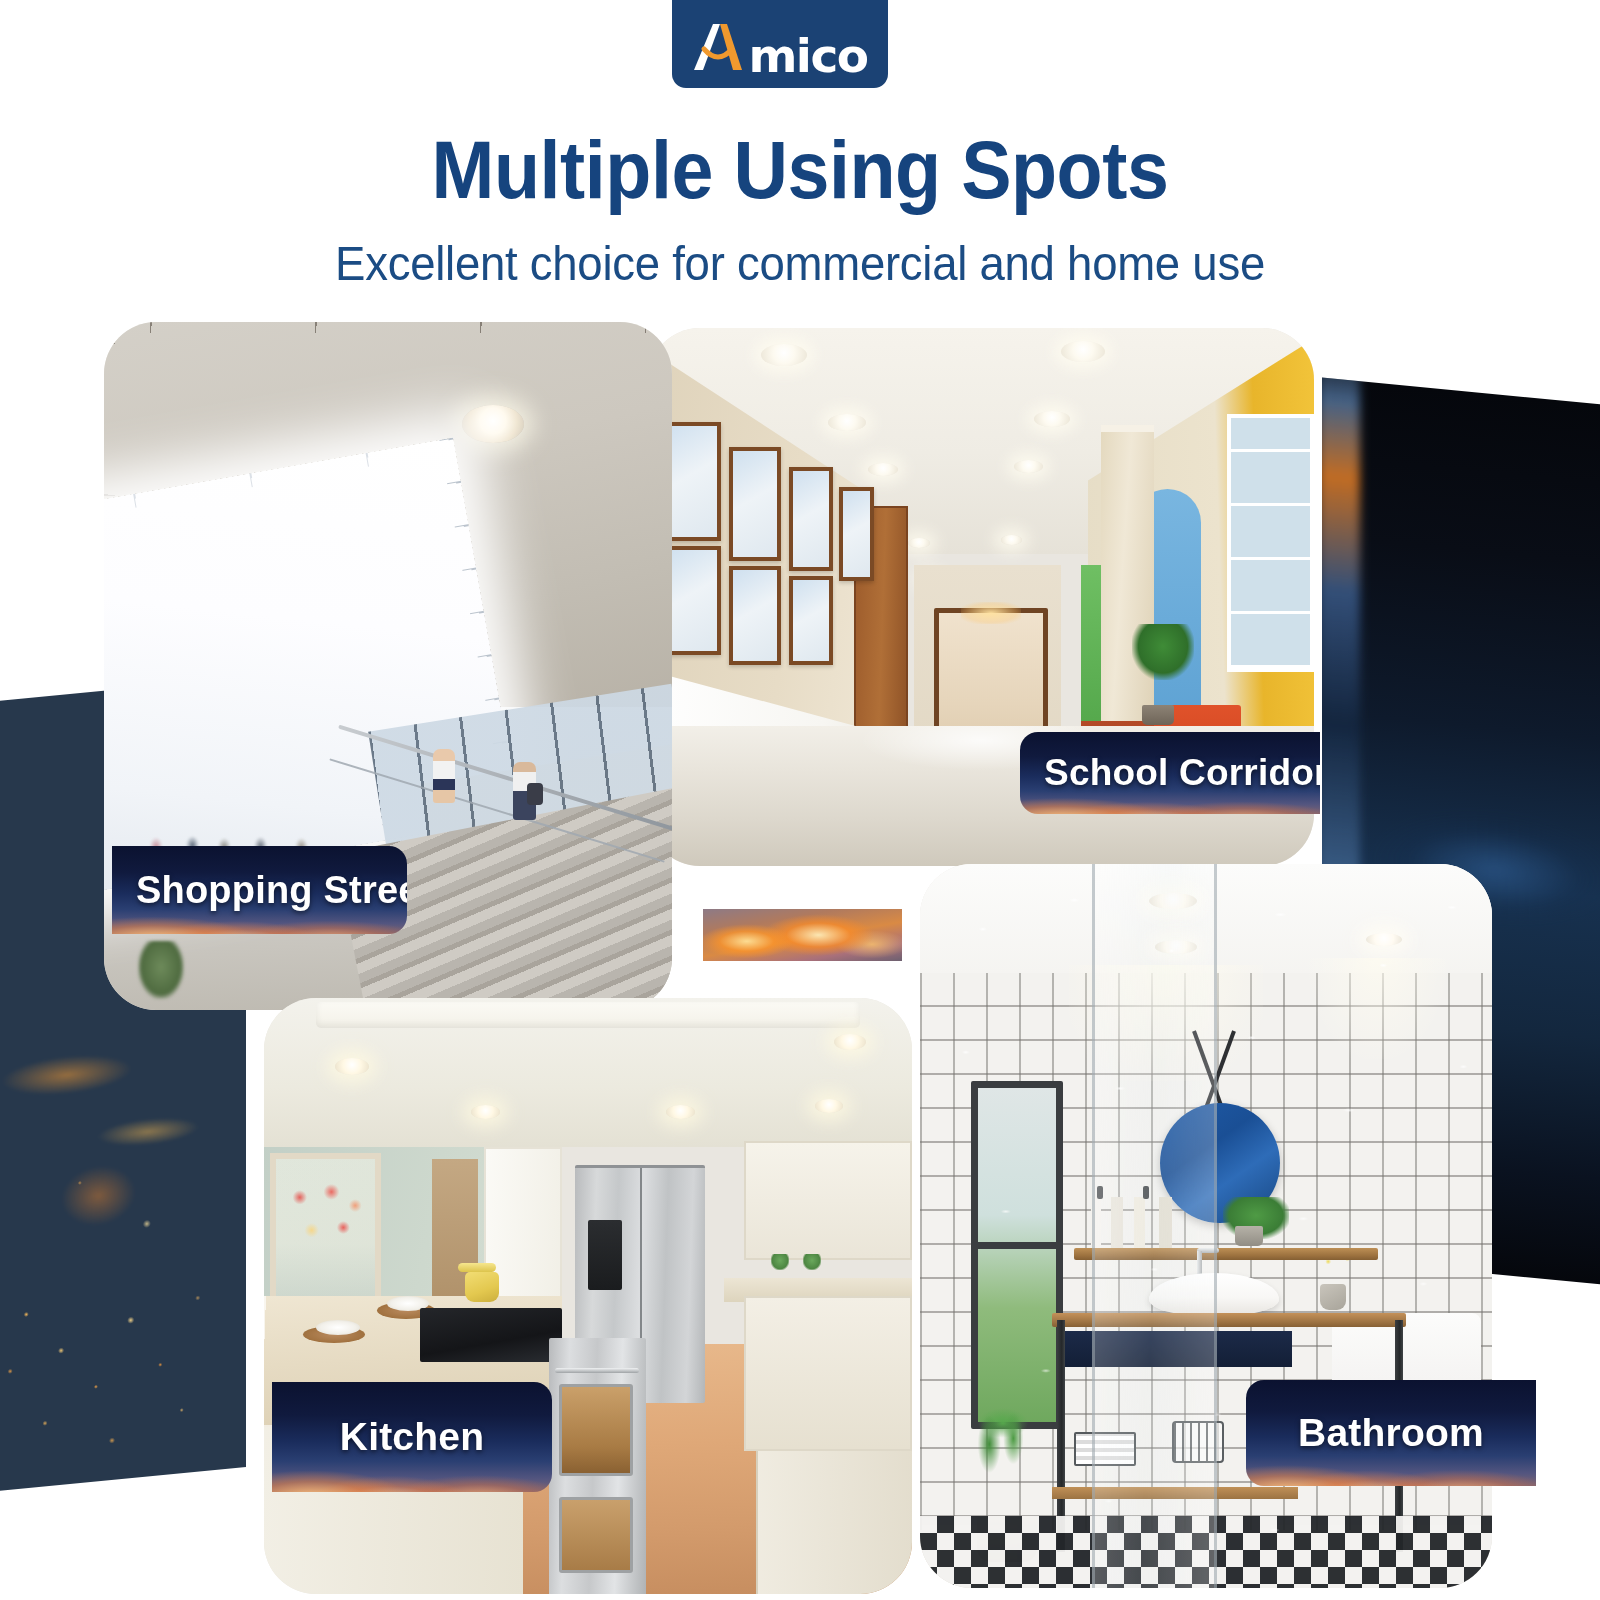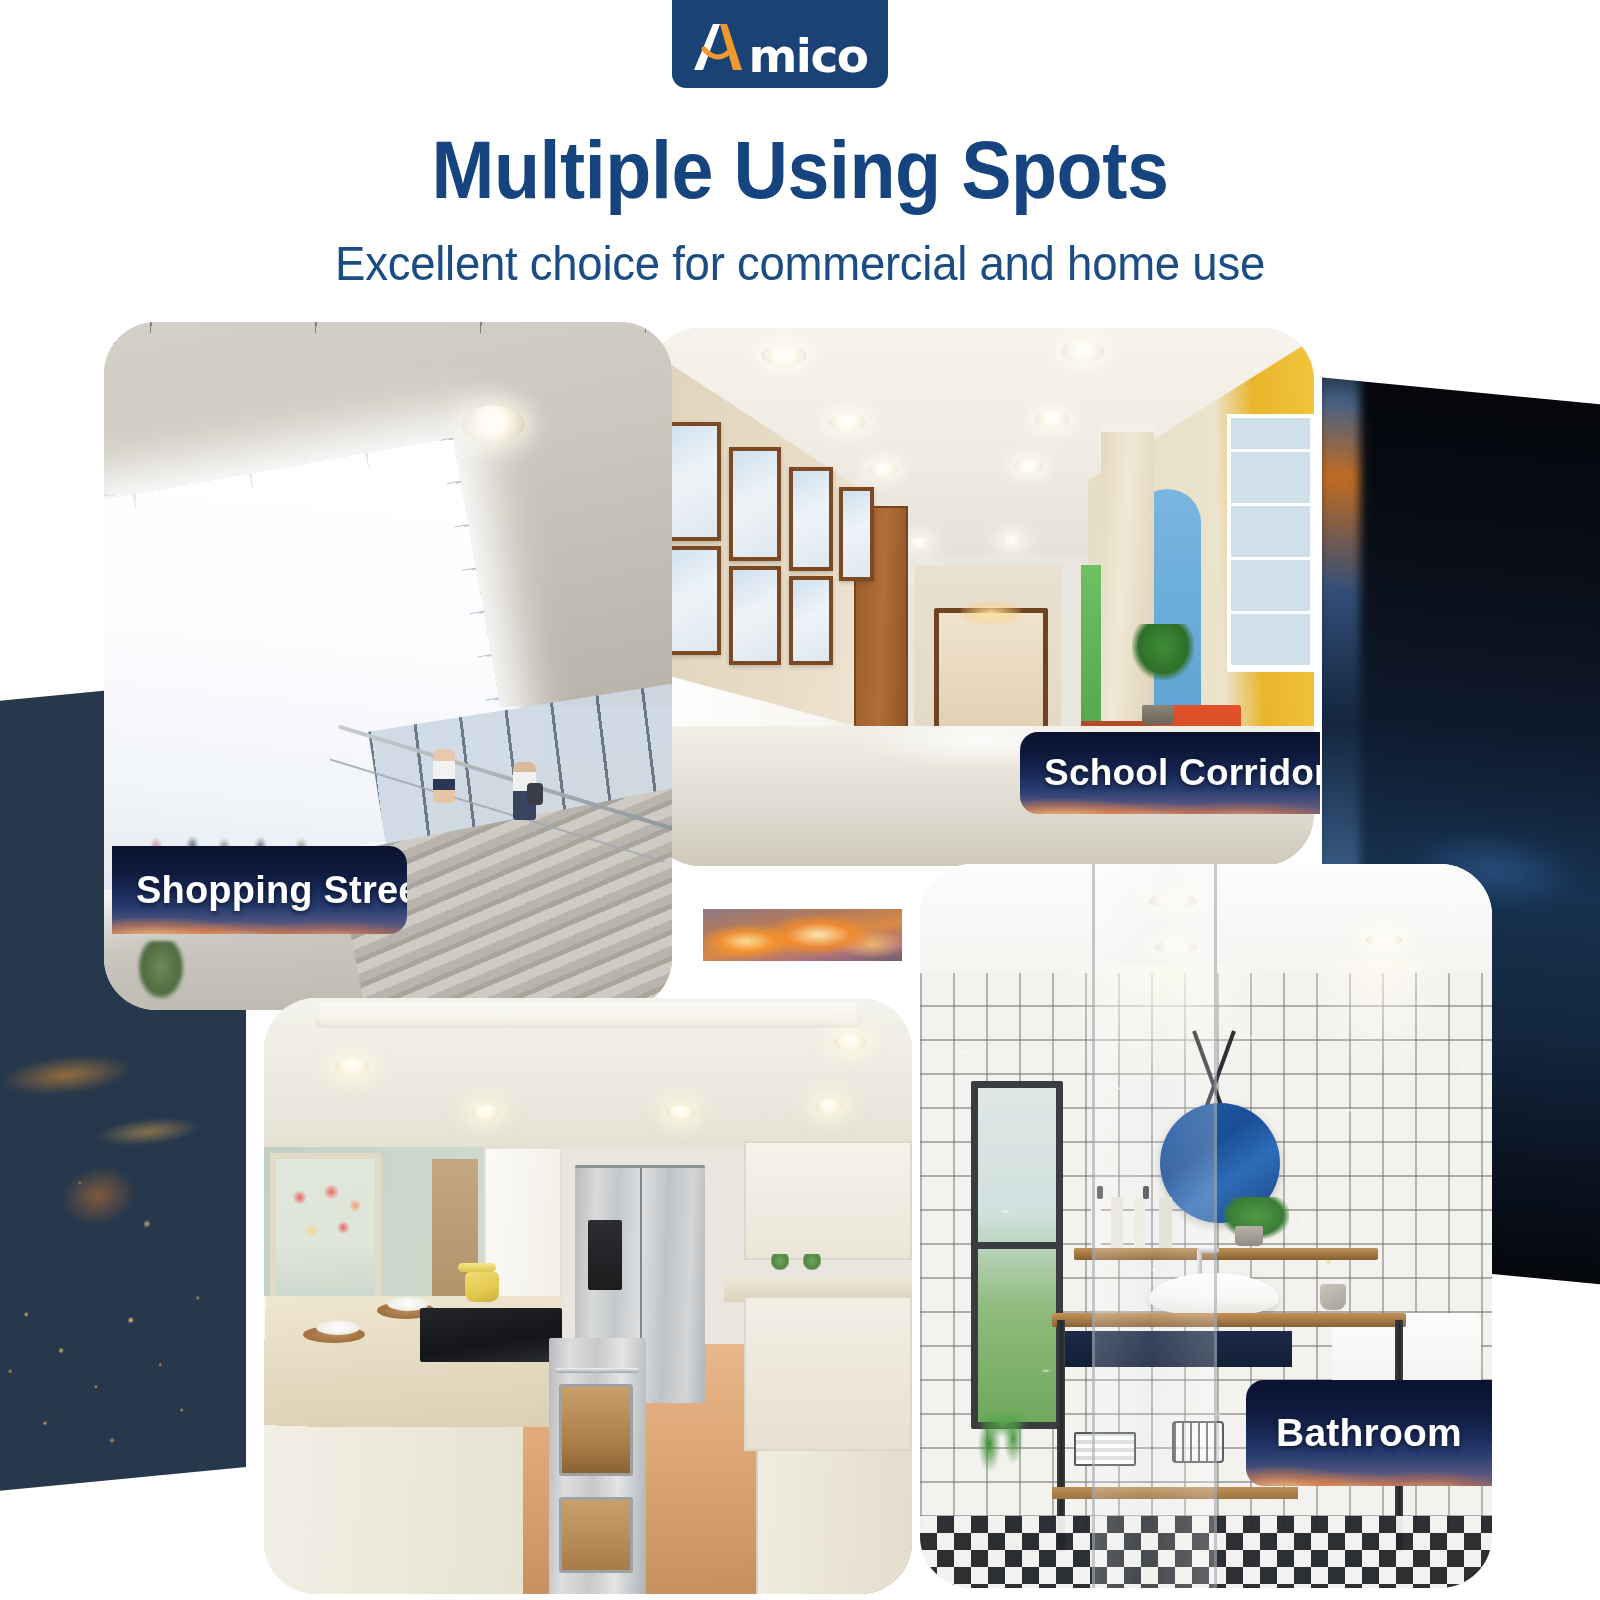--- a/index.html
+++ b/index.html
@@ -826,21 +826,21 @@
   #badge-school .label-text { font-size: 37px; }
 
   #badge-kitchen {
     left: 272px; top: 1382px; width: 280px; height: 110px;
     border-radius: 0 18px 18px 0;
     justify-content: center;
   }
   #badge-kitchen .label-text { font-size: 39px; }
 
   #badge-bath {
-    left: 1246px; top: 1380px; width: 246px; height: 106px;
+    left: 1246px; top: 1380px; width: 290px; height: 106px;
     border-radius: 18px 0 0 18px;
     justify-content: center;
   }
   #badge-bath .label-text { font-size: 39px; }
 </style>
 </head>
 <body>
 
 <div id="stage">
 
@@ -1040,18 +1040,21 @@
   </div>
 
   <div class="label-badge" id="badge-shopping">
     <span class="label-text">Shopping Street</span>
   </div>
 
   <div class="label-badge" id="badge-school">
     <span class="label-text">School Corridor</span>
   </div>
 
+  <div class="label-badge" id="badge-kitchen">
+    <span class="label-text">Kitchen</span>
+  </div>
 
   <div class="label-badge" id="badge-bath">
     <span class="label-text">Bathroom</span>
   </div>
 
 </div>
 
 </body></html>

